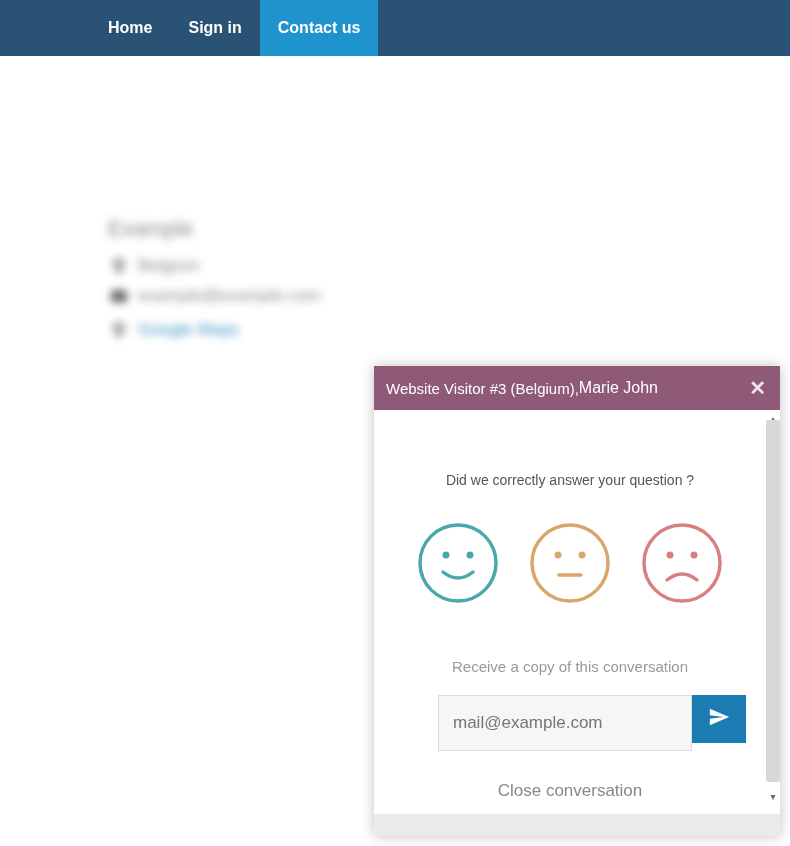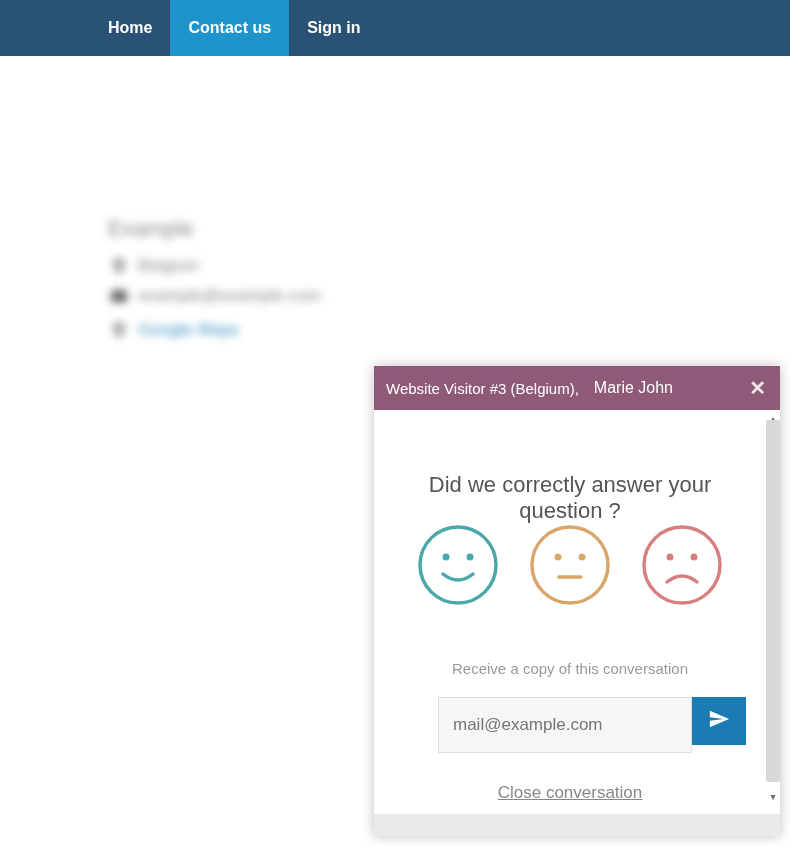--- a/index.html
+++ b/index.html
@@ -70,21 +70,21 @@
     .chat-header {
       background: #8e5a77;
       color: #fff;
       display: flex;
       align-items: center;
       padding: 0 12px;
       height: 44px;
       font-size: 15px;
       position: relative;
     }
-    .chat-header .visitor { margin-right: 15px; }
+    .chat-header .visitor { margin-right: 0; }
     .chat-header .agent { font-weight: 400; font-size: 16px; }
     .chat-header .close {
       position: absolute;
       right: 14px;
       top: 50%;
       transform: translateY(-50%);
       font-size: 20px;
       cursor: pointer;
       color: rgba(255,255,255,0.85);
       font-weight: bold;
@@ -96,23 +96,24 @@
     }
     .chat-content {
       position: absolute;
       top:0; left:0; right:14px; bottom:0;
       padding: 22px 20px 10px 20px;
       display: flex;
       flex-direction: column;
     }
     .survey-q {
       text-align: center;
-      font-size: 22px;
+      font-size: 14px;
       color: #555;
       margin-top: 40px;
+      margin-bottom: 34px;
     }
     .faces {
       display: flex;
       justify-content: center;
       gap: 30px;
       margin-bottom: 50px;
     }
     .face { cursor: pointer; }
     .copy-label {
       text-align: center;
@@ -141,21 +142,20 @@
       display: flex;
       align-items: center;
       justify-content: center;
       cursor: pointer;
       color: #fff;
     }
     .close-conv {
       text-align: center;
       color: #888;
       font-size: 17px;
-      text-decoration: underline;
       cursor: pointer;
     }
     .scrollbar {
       position: absolute;
       right: 0;
       top: 10px;
       width: 14px;
       height: calc(100% - 42px);
       background: #d8d8d8;
       border-radius: 2px;
@@ -175,22 +175,22 @@
     .chat-footer {
       height: 22px;
       background: #eaeaea;
     }
   </style>
 </head>
 <body>
 
 <nav class="navbar">
   <div class="nav-item">Home</div>
+  <div class="nav-item">Sign in</div>
   <div class="nav-item active">Contact us</div>
-  <div class="nav-item">Sign in</div>
 </nav>
 
 <div class="blurred">
   <div class="heading">Example</div>
   <div class="row">
     <span class="ic">
       <svg width="12" height="16" viewBox="0 0 12 16">
           <path fill="#888" d="M6 0C2.7 0 0 2.7 0 6c0 4 6 10 6 10s6-6 6-10c0-3.3-2.7-6-6-6zm0 8.5A2.5 2.5 0 1 1 6 3.5a2.5 2.5 0 0 1 0 5z"></path>
         </svg>
     </span>

